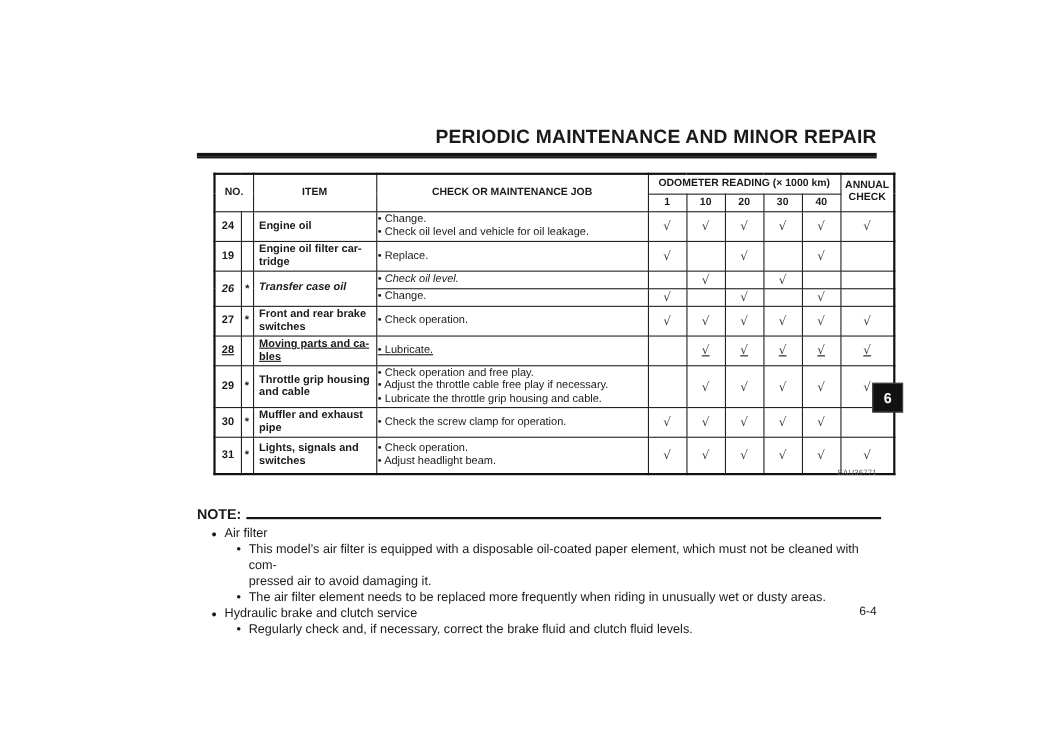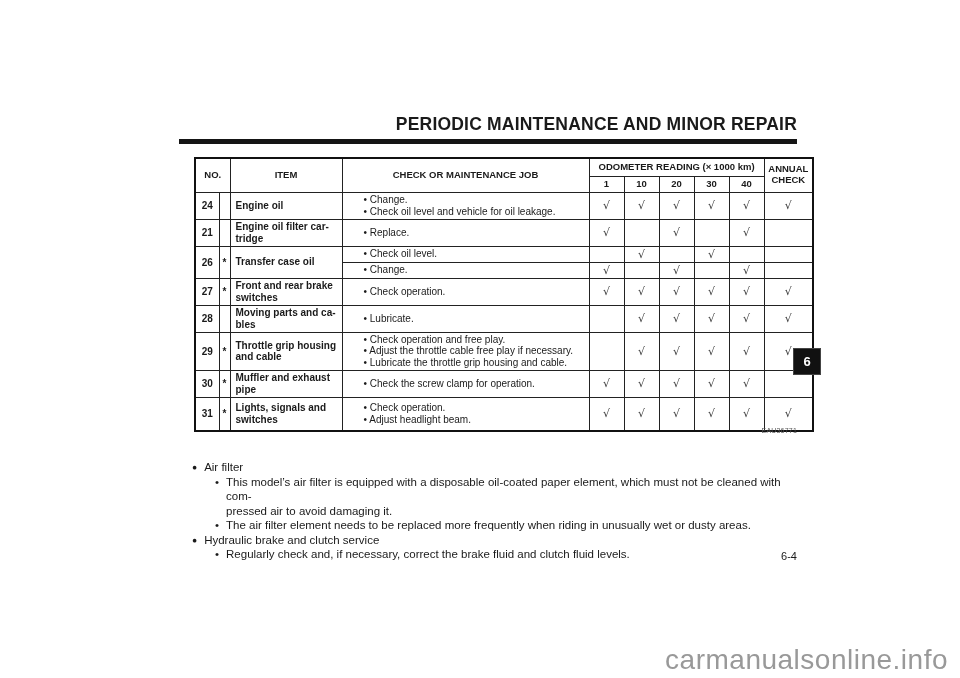--- a/index.html
+++ b/index.html
@@ -17,21 +17,21 @@
   table.maint { position:absolute; top:157px; left:194px; width:618px;
                 border-collapse:collapse; table-layout:fixed;
                 border:2px solid #111; }
   .maint th, .maint td { border:1px solid #222; padding:1px 3px; vertical-align:middle; }
   .maint th { font-size:9.5px; font-weight:bold; text-align:center; line-height:1.15; padding:1px 2px; }
   tr.hdr-top { height:18px; }
   tr.hdr-sub { height:16px; }
   td.no-cell   { font-size:10px; font-weight:bold; text-align:center; padding:0 1px; }
   td.star-cell { font-size:10px; font-weight:bold; text-align:center; padding:0; }
   td.item-cell { font-size:10px; font-weight:bold; white-space:pre-line; line-height:11.5px; padding-left:5px; }
-  td.job-cell  { font-size:10px; line-height:11.5px; padding-left:21px;margin-top:28px; }
+  td.job-cell  { font-size:10px; line-height:11.5px; padding-left:1px;margin-top:28px; }
   .job-line { white-space:nowrap; }
   td.check-cell { text-align:center; font-size:11px; color:#3d3d3d;
                   font-family:"DejaVu Sans", sans-serif; padding:0; }
 
   .ref-code { position:absolute; top:427px; left:179px; width:618px; text-align:right;
               font-size:7px; color:#555; letter-spacing:0.2px; }
 
   .note { position:absolute; top:460px; left:179px; width:622px; }
   .note-header { display:flex; align-items:flex-end; margin-bottom:3px; }
   .note-label { font-size:13px; font-weight:bold; }
@@ -102,35 +102,35 @@
             <div class="job-line">• Check oil level and vehicle for oil leakage.</div>
           </td>
           <td class="check-cell">√</td>
           <td class="check-cell">√</td>
           <td class="check-cell">√</td>
           <td class="check-cell">√</td>
           <td class="check-cell">√</td>
           <td class="check-cell">√</td>
         </tr>
         <tr style="height: 27px;">
-          <td class="no-cell" rowspan="1">21</td>
+          <td class="no-cell" rowspan="1">19</td>
           <td class="star-cell" rowspan="1"></td>
           <td class="item-cell" rowspan="1">Engine oil filter car-
 tridge</td>
           <td class="job-cell">
             <div class="job-line">• Replace.</div>
           </td>
           <td class="check-cell">√</td>
           <td class="check-cell"></td>
           <td class="check-cell">√</td>
           <td class="check-cell"></td>
           <td class="check-cell">√</td>
           <td class="check-cell"></td>
         </tr>
-        <tr style="height: 16px;">
+        <tr style="height: 16px; font-style: italic;">
           <td class="no-cell" rowspan="2">26</td>
           <td class="star-cell" rowspan="2">*</td>
           <td class="item-cell" rowspan="2">Transfer case oil</td>
           <td class="job-cell">
             <div class="job-line">• Check oil level.</div>
           </td>
           <td class="check-cell"></td>
           <td class="check-cell">√</td>
           <td class="check-cell"></td>
           <td class="check-cell">√</td>
@@ -156,21 +156,21 @@
           <td class="job-cell">
             <div class="job-line">• Check operation.</div>
           </td>
           <td class="check-cell">√</td>
           <td class="check-cell">√</td>
           <td class="check-cell">√</td>
           <td class="check-cell">√</td>
           <td class="check-cell">√</td>
           <td class="check-cell">√</td>
         </tr>
-        <tr style="height: 27px;">
+        <tr style="height: 27px; text-decoration: underline;">
           <td class="no-cell" rowspan="1">28</td>
           <td class="star-cell" rowspan="1"></td>
           <td class="item-cell" rowspan="1">Moving parts and ca-
 bles</td>
           <td class="job-cell">
             <div class="job-line">• Lubricate.</div>
           </td>
           <td class="check-cell"></td>
           <td class="check-cell">√</td>
           <td class="check-cell">√</td>
@@ -225,20 +225,24 @@
           <td class="check-cell">√</td>
           <td class="check-cell">√</td>
           <td class="check-cell">√</td>
         </tr>
       </tbody>
   </table>
 
   <div class="ref-code">EAU36771</div>
 
   <div class="note">
+    <div class="note-header">
+      <span class="note-label">NOTE:</span>
+      <span class="note-rule"></span>
+    </div>
     <div id="note-list">
         <div class="note-item lvl1">
           <span class="bullet">●</span>
           <span class="note-text">Air filter</span>
         </div>
         <div class="note-item lvl2">
           <span class="bullet">•</span>
           <span class="note-text">This model’s air filter is equipped with a disposable oil-coated paper element, which must not be cleaned with com-
 pressed air to avoid damaging it.</span>
         </div>
@@ -254,14 +258,13 @@
           <span class="bullet">•</span>
           <span class="note-text">Regularly check and, if necessary, correct the brake fluid and clutch fluid levels.</span>
         </div>
       </div>
   </div>
 
   <div class="page-number">6-4</div>
 
   <div class="chapter-tab">6</div>
 
-  <div class="watermark">carmanualsonline.info</div>
 </div>
 
 </body></html>

